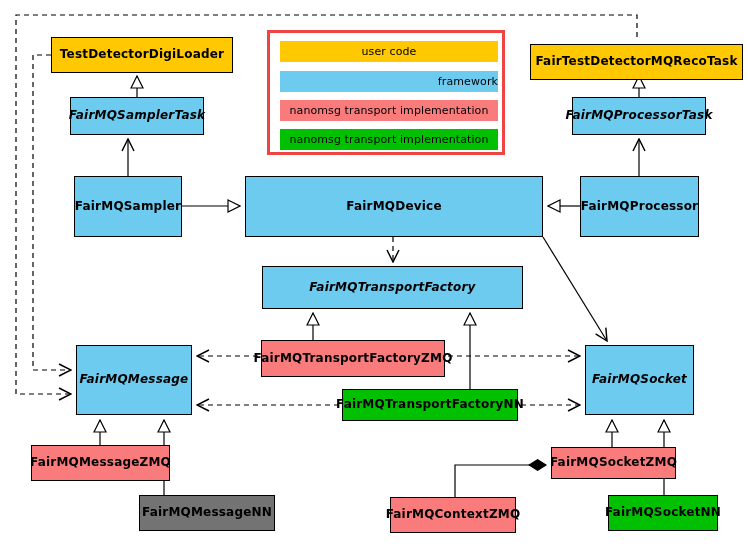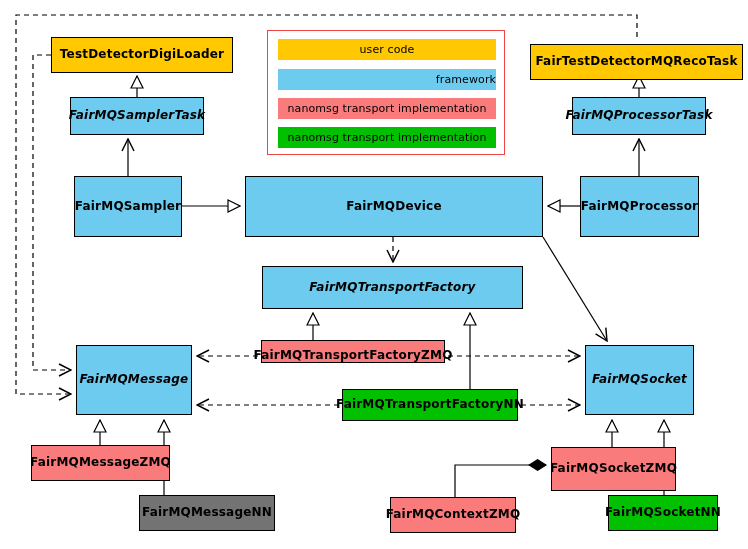--- a/index.html
+++ b/index.html
@@ -38,21 +38,21 @@
     letter-spacing: 0.2px;
     z-index: 2;
   }
   .node.abstract {
     font-style: italic;
   }
   .legend-box {
     position: absolute;
     box-sizing: border-box;
     background: #ffffff;
-    border: 1px solid #ef4444;
+    border: 3px solid #ef4444;
     z-index: 3;
     padding: 0;
   }
   .legend-row {
     position: absolute;
     box-sizing: border-box;
     display: flex;
     align-items: center;
     justify-content: center;
     font-size: 11px;
@@ -165,21 +165,21 @@
   </div>
 
   <div class="node abstract" style="left:572px; top:97px; width:134px; height:38px; background:#6DCBF0;">
     <span>FairMQProcessorTask</span>
   </div>
 
   <div class="node abstract" style="left:262px; top:266px; width:261px; height:43px; background:#6DCBF0;">
     <span>FairMQTransportFactory</span>
   </div>
 
-  <div class="node" style="left:261px; top:340px; width:184px; height:23px; background:#FA7B7B;align-items:flex-end;">
+  <div class="node" style="left:261px; top:340px; width:184px; height:37px; background:#FA7B7B;">
     <span>FairMQTransportFactoryZMQ</span>
   </div>
 
   <div class="node" style="left:342px; top:389px; width:176px; height:32px; background:#00C000;">
     <span>FairMQTransportFactoryNN</span>
   </div>
 
   <div class="node abstract" style="left:76px; top:345px; width:116px; height:70px; background:#6DCBF0;">
     <span>FairMQMessage</span>
   </div>
@@ -189,21 +189,21 @@
   </div>
 
   <div class="node" style="left:31px; top:445px; width:139px; height:36px; background:#FA7B7B;">
     <span>FairMQMessageZMQ</span>
   </div>
 
   <div class="node" style="left:104px; top:495px; width:136px; height:36px; background:#737373;margin-left:35px;">
     <span>FairMQMessageNN</span>
   </div>
 
-  <div class="node" style="left:551px; top:447px; width:125px; height:44px; background:#FA7B7B;text-align:right;">
+  <div class="node" style="left:551px; top:447px; width:125px; height:32px; background:#FA7B7B;text-align:right;">
     <span>FairMQSocketZMQ</span>
   </div>
 
   <div class="node" style="left:608px; top:495px; width:110px; height:36px; background:#00C000;">
     <span>FairMQSocketNN</span>
   </div>
 
   <div class="node" style="left:390px; top:497px; width:126px; height:36px; background:#FA7B7B;">
     <span>FairMQContextZMQ</span>
   </div>

